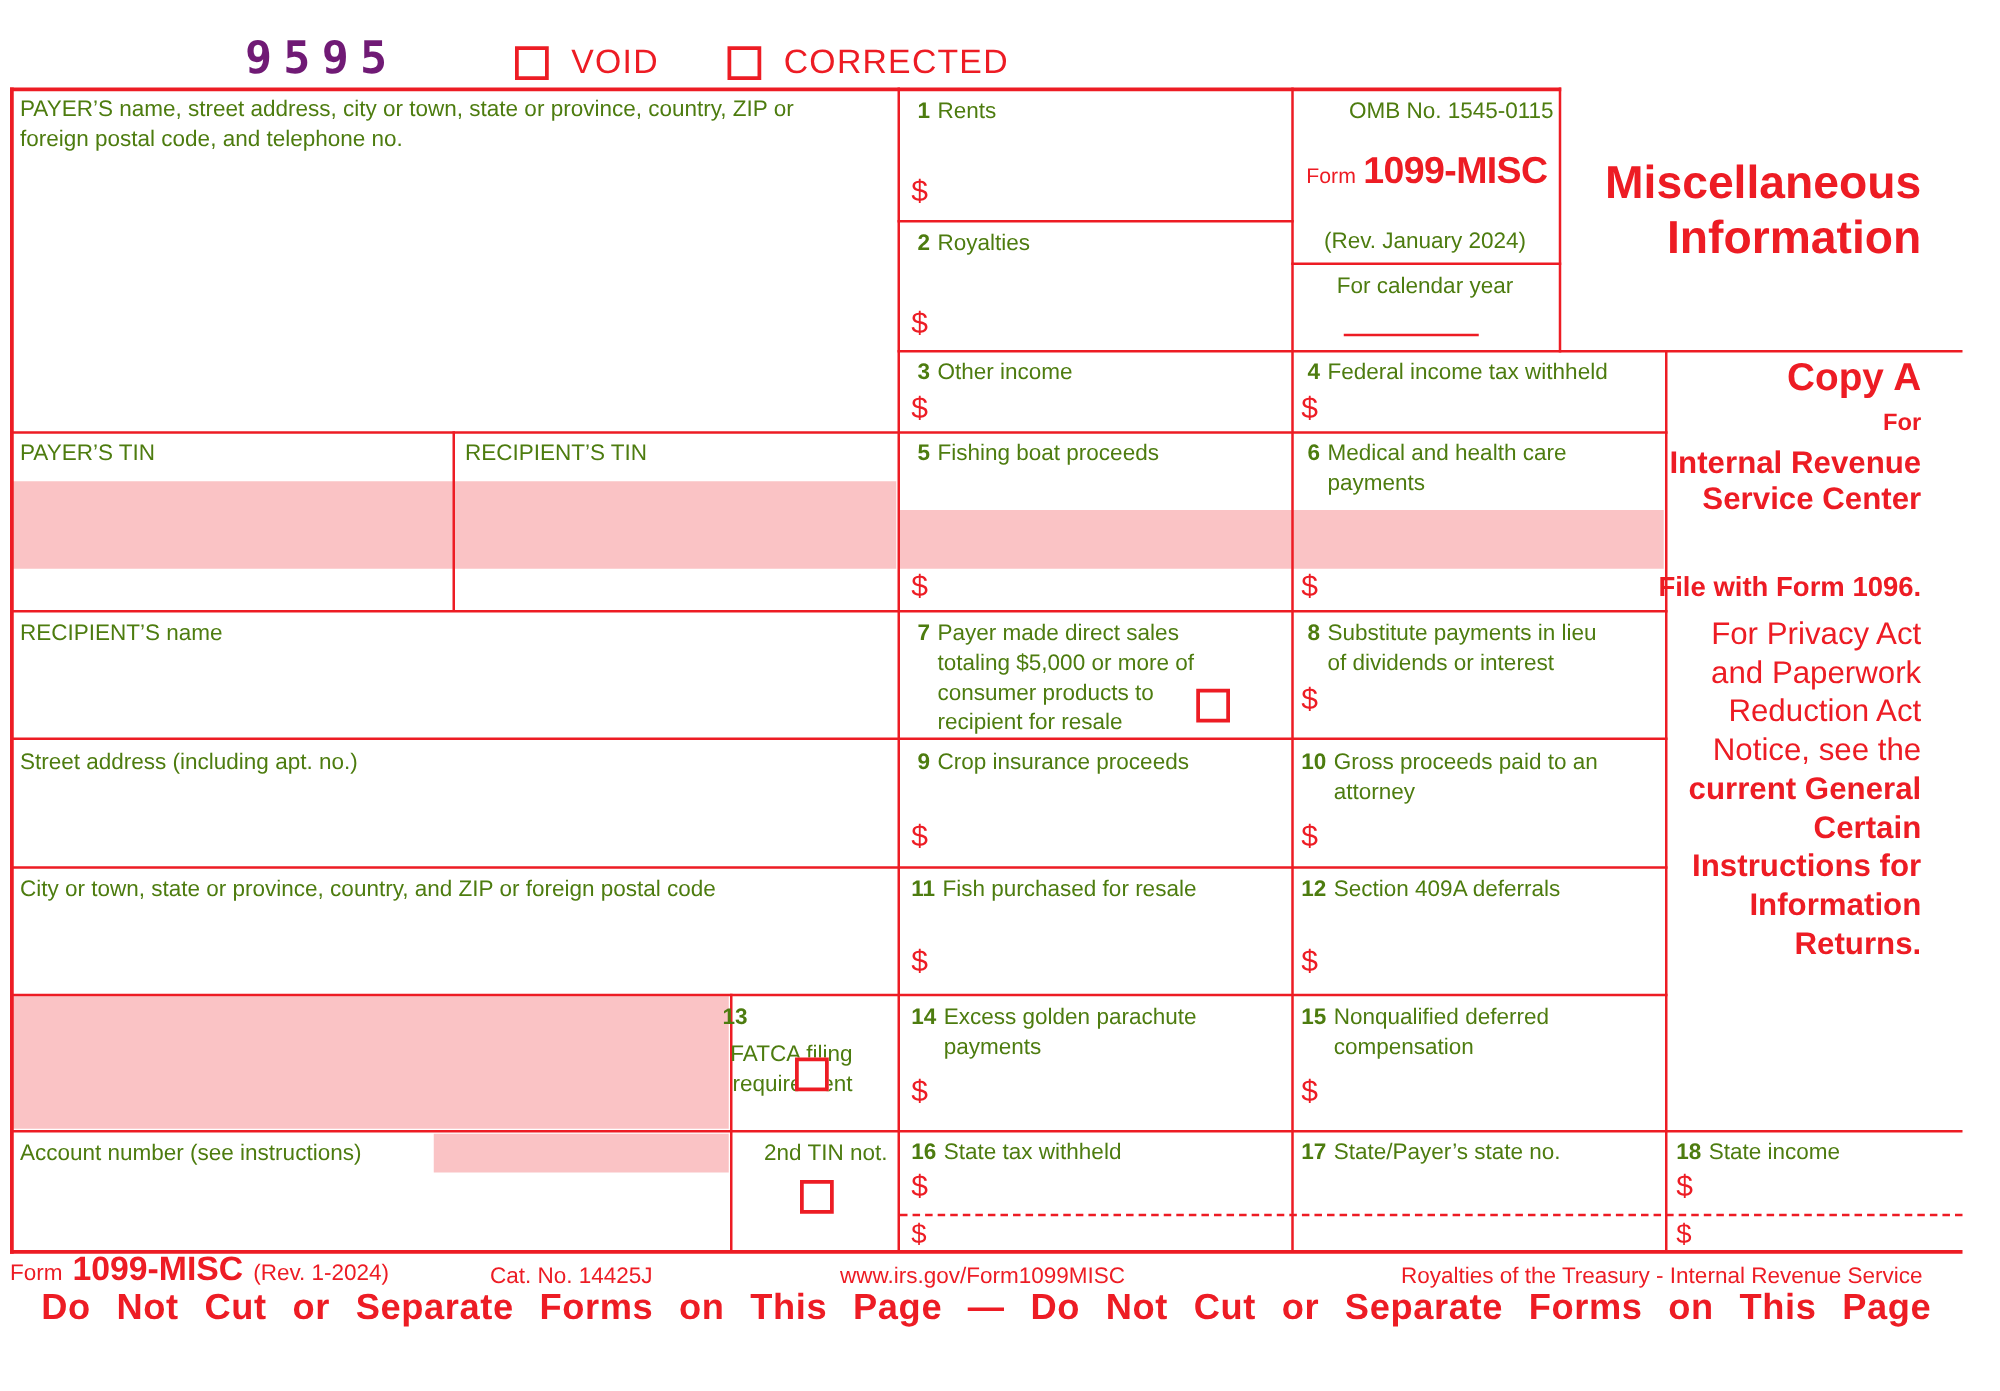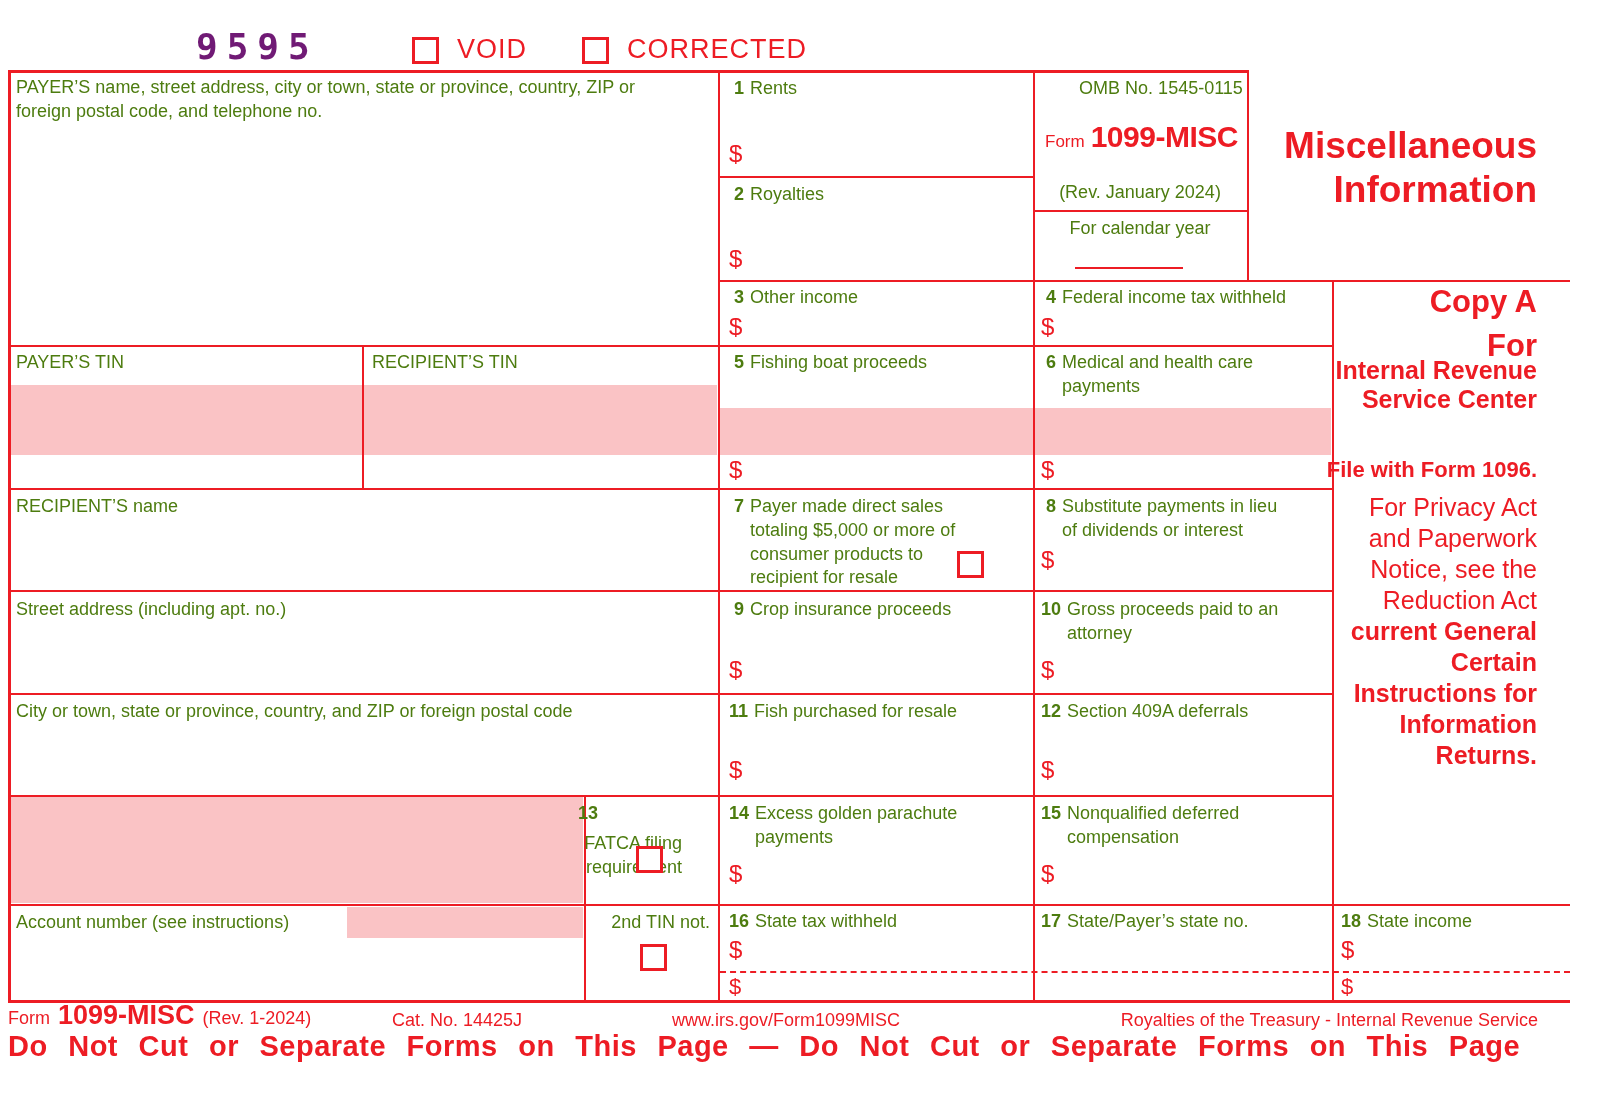--- a/index.html
+++ b/index.html
@@ -31,21 +31,21 @@
           line-height:31px; font-weight:400; }
   .priv .pb { font-weight:700; }
   .omb-form { position:absolute; display:flex; gap:6px; align-items:baseline; color:#ed1c24; }
   .omb-form .fw { font-size:17px; }
   .omb-form .fn { font-size:30px; font-weight:700; letter-spacing:-0.5px; }
   .foot { position:absolute; color:#ed1c24; font-size:18px; }
   .footform { position:absolute; display:flex; gap:8px; align-items:baseline; color:#ed1c24; }
   .footform .fw { font-size:18px; }
   .footform .fn { font-size:27px; font-weight:700; }
   .warning { position:absolute; color:#ed1c24; font-size:29px; font-weight:700;
-             letter-spacing:0.5px; word-spacing:12px; white-space:nowrap; }
+             letter-spacing:0.5px; word-spacing:12px; white-space:nowrap;margin-left:25px; }
 </style>
 </head>
 <body>
 
 <div class="canvas">
 
   <div class="ocr" style="left:196px;top:26px;">9595</div>
   <div class="cb" style="left:412px;top:37px;"></div>
   <div class="topchk" style="left:457px;top:34px;">VOID</div>
   <div class="cb" style="left:582px;top:37px;"></div>
@@ -100,29 +100,29 @@
   </div>
   <div class="lbl ctr" style="left:1033px;top:181px;width:214px;">(Rev. January 2024)</div>
   <div class="lbl ctr" style="left:1033px;top:217px;width:214px;">For calendar year</div>
   <div class="field" style="left:1075px;top:240px;width:108px;height:27px;"></div>
 
   <div class="misc-title" style="right:63px;top:124px;width:340px;">
     <div>Miscellaneous</div>
     <div>Information</div>
   </div>
   <div class="rmt" style="right:63px;top:284px;font-size:31px;">Copy A</div>
-  <div class="rmt" style="right:63px;top:328px;font-size:31px;">For</div>
+  <div class="rmt" style="right:63px;top:328px;font-size:19px;">For</div>
   <div class="rmt" style="right:63px;top:356px;font-size:25px;">Internal Revenue</div>
   <div class="rmt" style="right:63px;top:385px;font-size:25px;">Service Center</div>
   <div class="rmt" style="right:63px;top:457px;font-size:22px;">File with Form 1096.</div>
   <div class="priv" style="right:63px;top:492px;width:260px;">
     <div>For Privacy Act</div>
     <div>and Paperwork</div>
+    <div>Reduction Act</div>
     <div>Notice, see the</div>
-    <div>Reduction Act</div>
     <div class="pb">current General</div>
     <div class="pb">Certain</div>
     <div class="pb">Instructions for</div>
     <div class="pb">Information</div>
     <div class="pb">Returns.</div>
   </div>
 
   <div class="lbl flex" style="left:734px;top:77px;">
       <b>1</b>
       <span>Rents</span>

